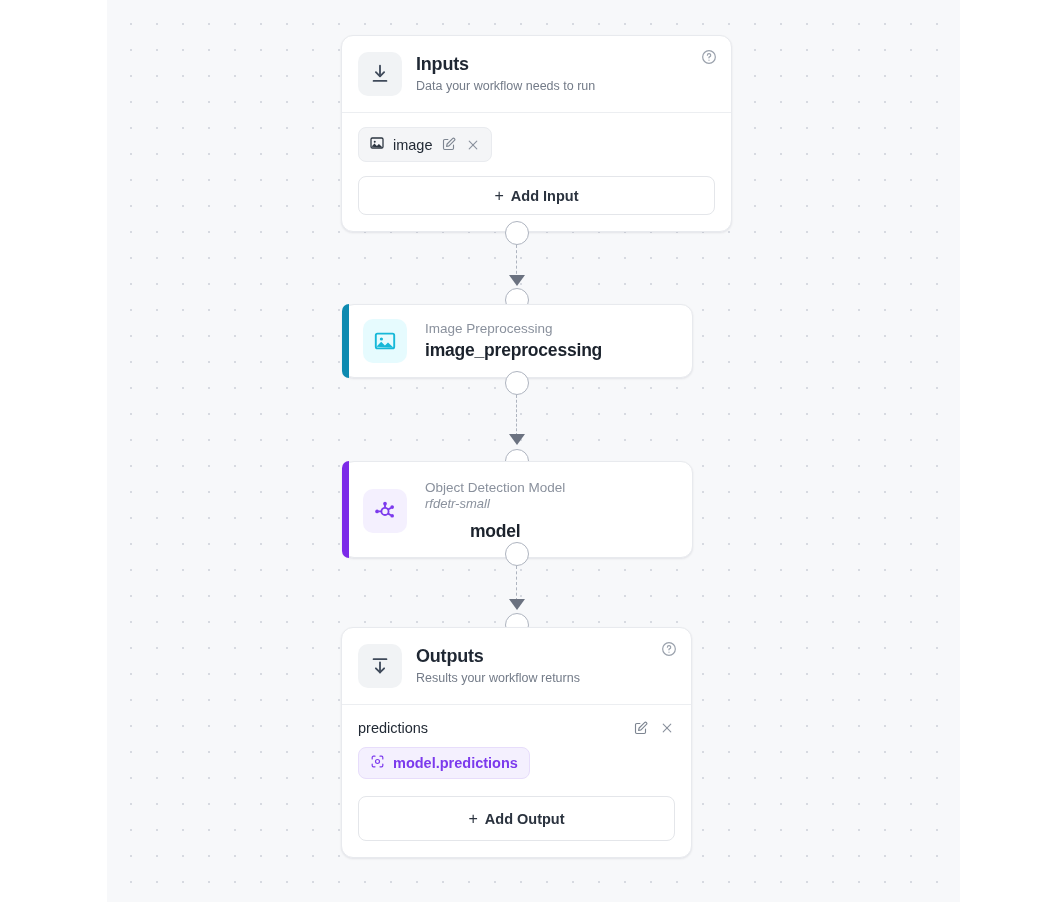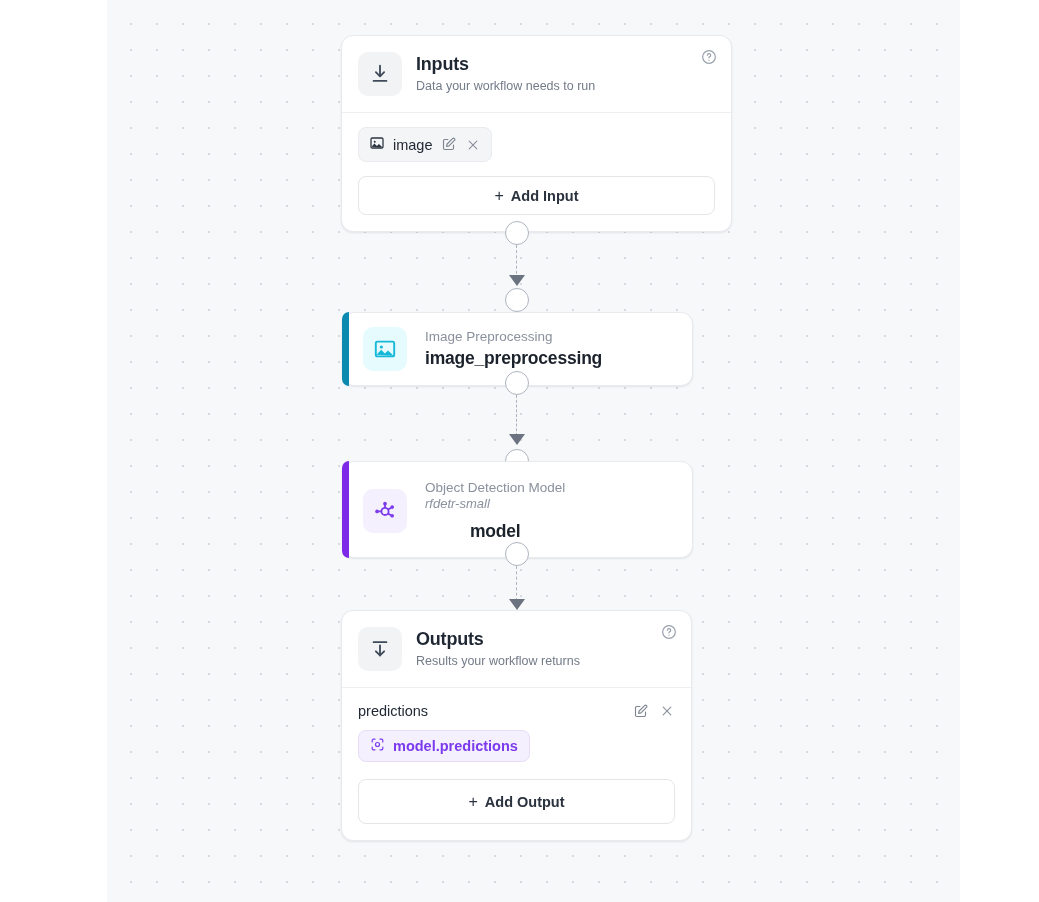--- a/index.html
+++ b/index.html
@@ -272,21 +272,21 @@
           <span>Add Input</span>
         </div>
       </div>
     </div>
 
     <div class="port" style="left:398px; top:221px;"></div>
     <div class="edge" style="left:409.2px; top:245px; height:34px;"></div>
     <div class="arrow" style="left:402px; top:275px;"></div>
     <div class="port" style="left:398px; top:288px;"></div>
 
-    <div class="node" style="left:235px; top:312px; width:351px;">
+    <div class="node" style="left:235px; top:304px; width:351px;">
       <div class="node-accent" style="background:#0d8ab0;"></div>
       <div class="step-inner">
         <div class="step-icon-box" style="background:#e6fbfe;">
           <svg width="24" height="24" viewBox="0 0 24 24" fill="none" stroke="#16b8d8" stroke-width="1.9" stroke-linejoin="round">
             <rect x="2.8" y="4.6" width="18.4" height="14.8" rx="1.6"></rect>
             <circle cx="8.4" cy="10" r="1.6" fill="#16b8d8" stroke="none"></circle>
             <path d="M3.4 17.8l4.8-5 3.7 3.8 3.1-3.2 5.6 5.4" fill="#16b8d8" stroke="none"></path>
           </svg>
         </div>
         <div>
@@ -320,21 +320,21 @@
           <div class="step-name" style="margin-top:7px;text-align:center;">model</div>
         </div>
       </div>
     </div>
 
     <div class="port" style="left:398px; top:542px;"></div>
     <div class="edge" style="left:409.2px; top:566px; height:35px;"></div>
     <div class="arrow" style="left:402px; top:599px;"></div>
     <div class="port" style="left:398px; top:613px;"></div>
 
-    <div class="node" style="left:234px; top:610px; width:351px;">
+    <div class="node" style="left:234px; top:627px; width:351px;">
       <div class="io-header">
         <div class="io-icon-box">
           <svg width="22" height="22" viewBox="0 0 24 24" fill="none" stroke="#3f4a5a" stroke-width="2" stroke-linecap="round" stroke-linejoin="round">
             <path d="M5 4.5h14"></path>
               <path d="M12 8v11"></path>
               <path d="M7.5 14.5l4.5 4.5 4.5-4.5"></path>
           </svg>
         </div>
         <div class="io-text">
           <div class="io-title">Outputs</div>

